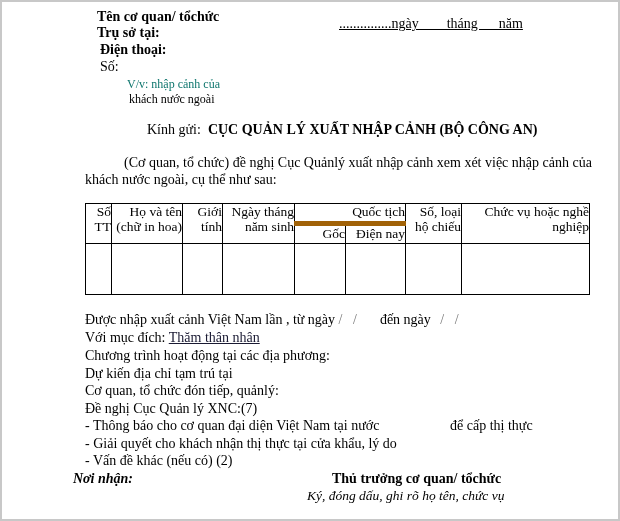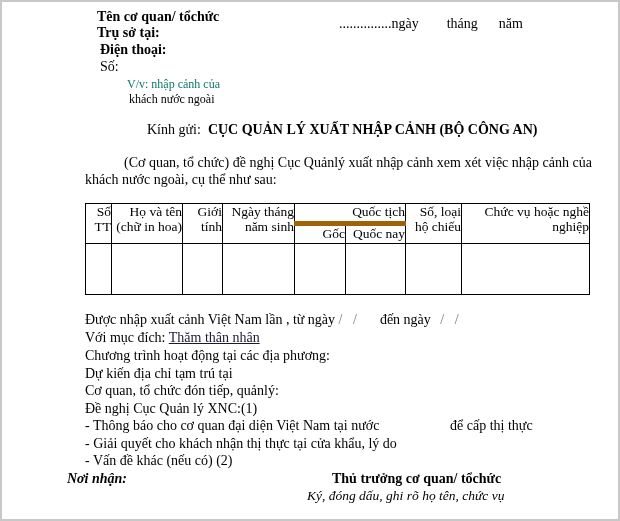--- a/index.html
+++ b/index.html
@@ -28,21 +28,21 @@
 <body>
 
 <div class="frame"></div>
 
 <div class="abs b f14" style="left:97px;top:9px;">Tên cơ quan/ tổchức</div>
 <div class="abs b f14" style="left:97px;top:25px;">Trụ sở tại:</div>
 <div class="abs b f14" style="left:100px;top:42px;">Điện thoại:</div>
 <div class="abs f14" style="left:100px;top:59px;">Số:</div>
 <div class="abs f12 grey" style="left:127px;top:77px;">V/v: nhập cảnh của</div>
 <div class="abs f12" style="left:129px;top:92px;text-align:right;">khách nước ngoài</div>
-<div class="abs f14" style="left:339px;top:16px;white-space:pre;">...............ngày        tháng      năm</div>
+<div class="abs f14" style="left:339px;top:16px;white-space:pre;text-decoration:underline;">...............ngày        tháng      năm</div>
 
 <div class="abs f14" style="left:147px;top:122px;">
   <span>Kính gửi:</span>&nbsp;
   <span class="b">CỤC QUẢN LÝ XUẤT NHẬP CẢNH (BỘ CÔNG AN)</span>
 </div>
 
 <div class="abs f14" style="left:124px;top:155px;">(Cơ quan, tổ chức) đề nghị Cục Quảnlý xuất nhập cảnh xem xét việc nhập cảnh của</div>
 <div class="abs f14" style="left:85px;top:172px;">khách nước ngoài, cụ thể như sau:</div>
 
 <table class="grid">
@@ -61,21 +61,21 @@
     <td rowspan="2"><span>Số</span><br><span>TT</span></td>
     <td rowspan="2"><span>Họ và tên</span><br><span>(chữ in hoa)</span></td>
     <td rowspan="2"><span>Giới</span><br><span>tính</span></td>
     <td rowspan="2"><span>Ngày tháng</span><br><span>năm sinh</span></td>
     <td colspan="2" style="border-bottom:5px solid #a16207;">Quốc tịch</td>
     <td rowspan="2"><span>Số, loại</span><br><span>hộ chiếu</span></td>
     <td rowspan="2"><span>Chức vụ hoặc nghề</span><br><span>nghiệp</span></td>
   </tr>
   <tr class="h2">
     <td>Gốc</td>
-    <td>Quốc nay</td>
+    <td>Điện nay</td>
   </tr>
   <tr class="body">
     <td></td>
     <td></td>
     <td></td>
     <td></td>
     <td></td>
     <td></td>
     <td></td>
     <td></td>
@@ -90,21 +90,21 @@
   <span>đến ngày</span>
   <span class="slashes" style="white-space:pre;margin-left:6px;">/   /</span>
 </div>
 <div class="abs f14" style="left:85px;top:330px;">
   <span>Với mục đích:</span>
   <span class="purpose-val">Thăm thân nhân</span>
 </div>
 <div class="abs f14" style="left:85px;top:348px;">Chương trình hoạt động tại các địa phương:</div>
 <div class="abs f14" style="left:85px;top:366px;">Dự kiến địa chỉ tạm trú tại</div>
 <div class="abs f14" style="left:85px;top:383px;">Cơ quan, tổ chức đón tiếp, quảnlý:</div>
-<div class="abs f14" style="left:85px;top:401px;">Đề nghị Cục Quản lý XNC:(1)</div>
+<div class="abs f14" style="left:85px;top:401px;">Đề nghị Cục Quản lý XNC:(7)</div>
 <div class="abs f14" style="left:85px;top:418px;">- Thông báo cho cơ quan đại diện Việt Nam tại nước</div>
 <div class="abs f14" style="left:450px;top:418px;">để cấp thị thực</div>
 <div class="abs f14" style="left:85px;top:436px;">- Giải quyết cho khách nhận thị thực tại cửa khẩu, lý do</div>
 <div class="abs f14" style="left:85px;top:453px;">- Vấn đề khác (nếu có)  (2)</div>
 
-<div class="abs f14 b i" style="left:67px;top:471px;">Nơi nhận:</div>
+<div class="abs f14 b i" style="left:73px;top:471px;">Nơi nhận:</div>
 <div class="abs f14 b" style="left:332px;top:471px;">Thủ trưởng cơ quan/ tổchức</div>
 <div class="abs f13 i" style="left:307px;top:488px;">Ký, đóng dấu, ghi rõ họ tên, chức vụ</div>
 
 </body></html>

